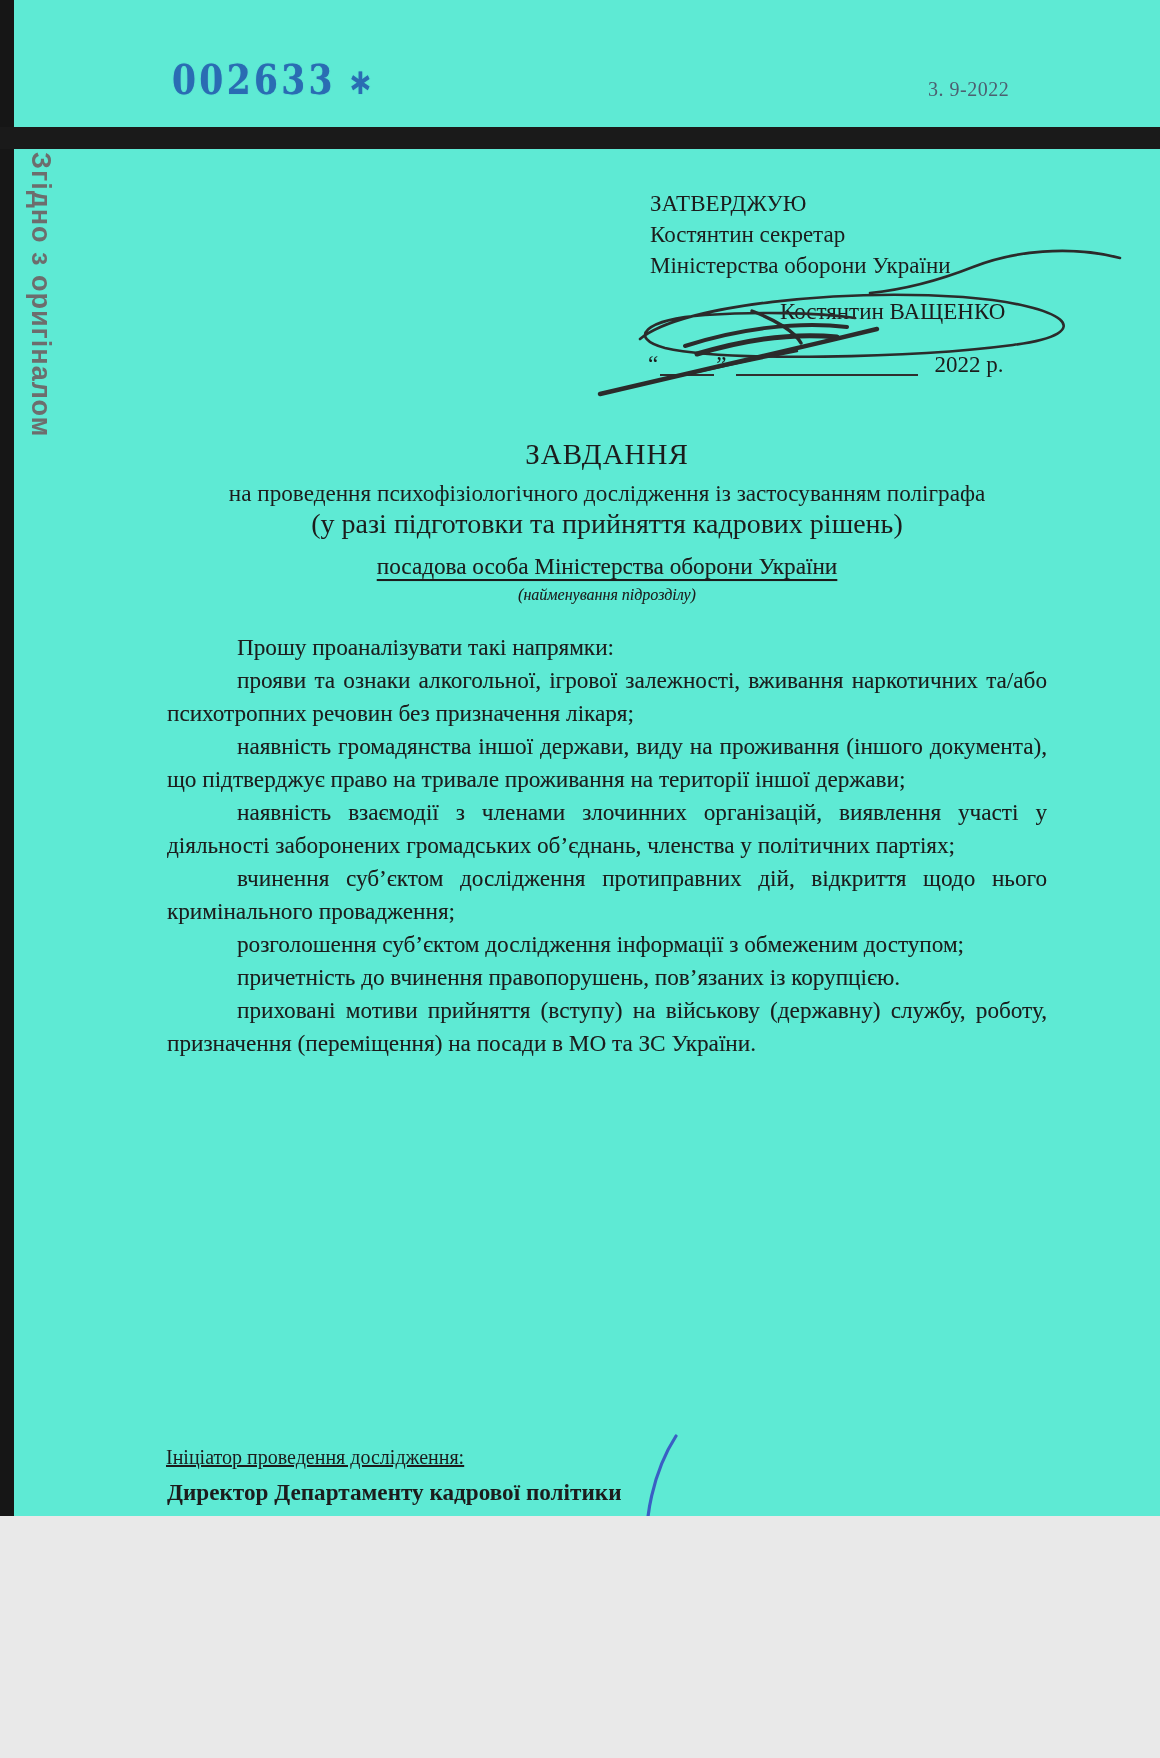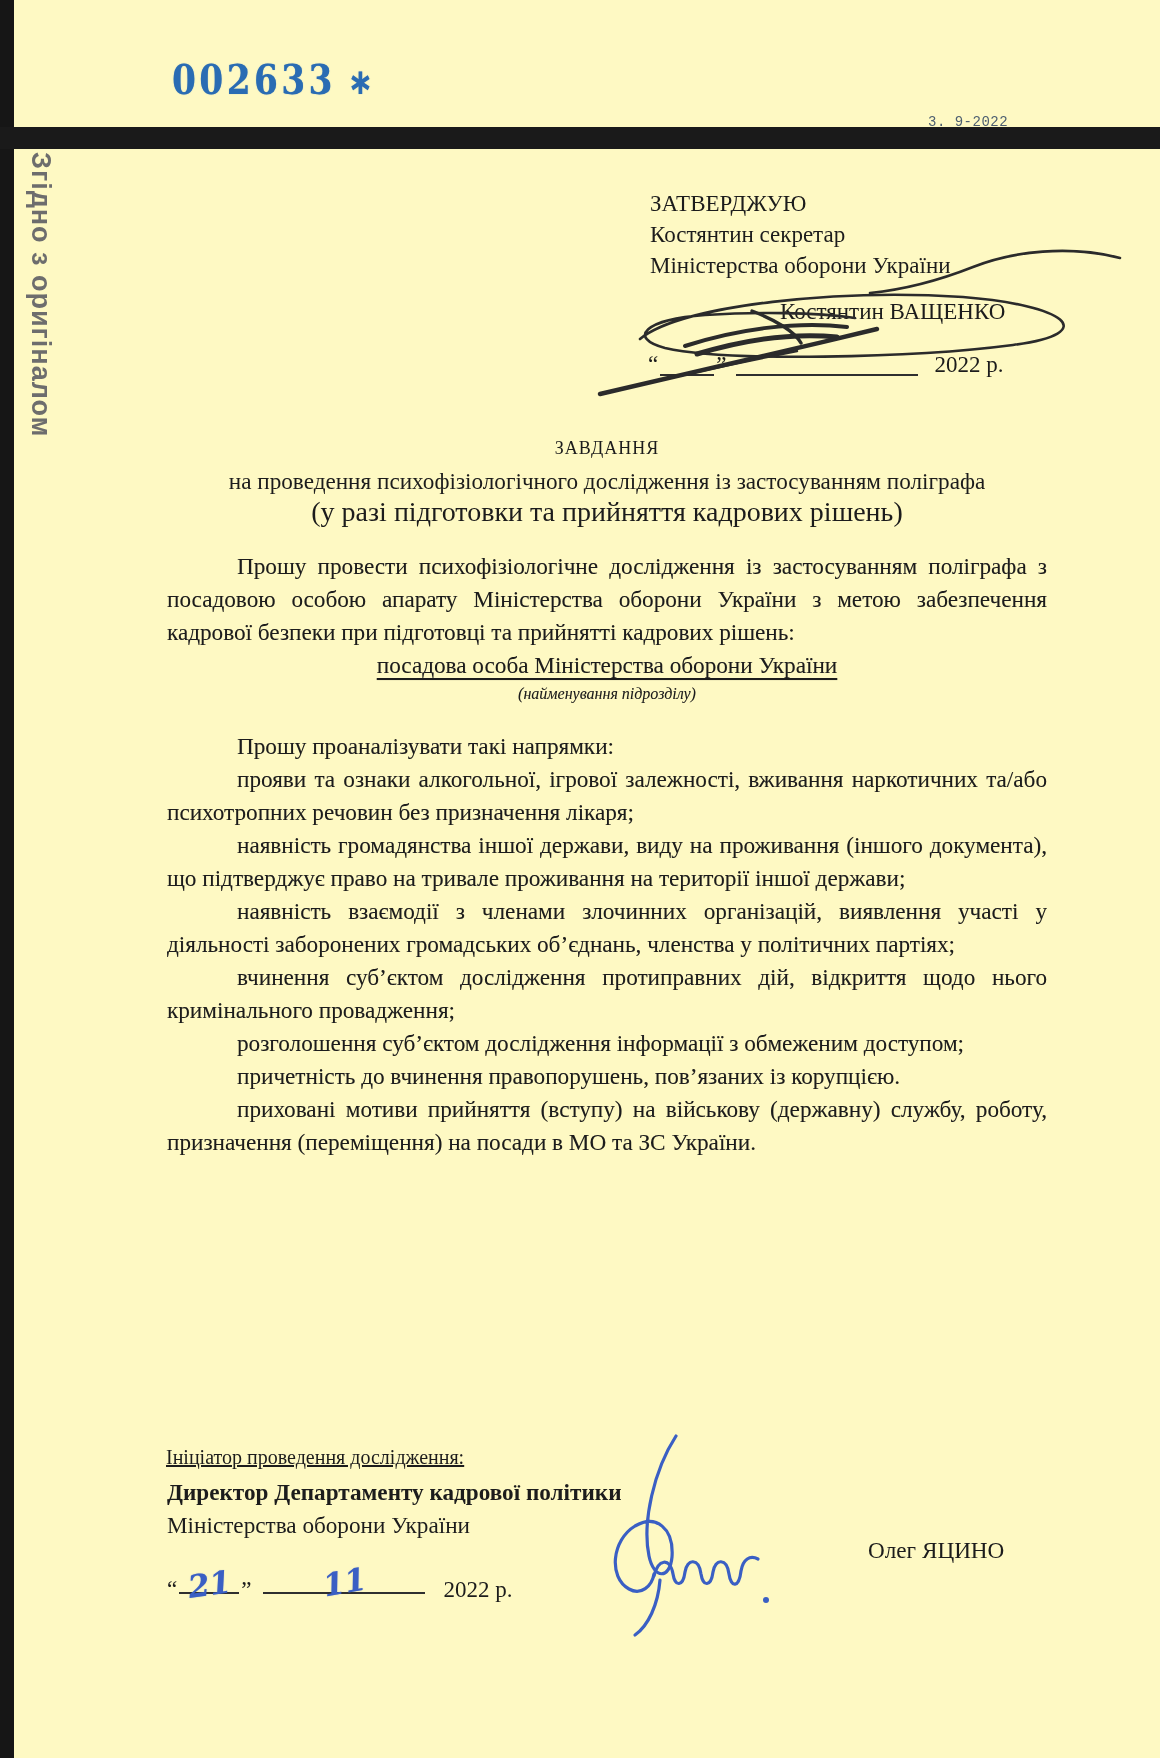--- a/index.html
+++ b/index.html
@@ -1,34 +1,34 @@
 <!DOCTYPE html>
 <html><head>
 <meta charset="utf-8">
 <style>
   html,body{margin:0;padding:0;background:#e9e9e9;}
   .page{
-    position:relative;width:1160px;height:1758px;background:#fef9c3;
+    position:relative;width:1160px;height:1516px;background:#5eead4;
     overflow:hidden;font-family:"Liberation Serif",serif;color:#1c1c1c;
   }
   
   .edge-left{position:absolute;left:0;top:0;width:14px;height:1758px;background:#161616;}
   .edge-band{position:absolute;left:0;top:127px;width:1160px;height:22px;background:#1a1a1a;}
 
   
   .stamp{
     position:absolute;left:172px;top:56px;color:#2a6cb3;
     font-family:"DejaVu Serif",serif;font-size:41px;font-weight:bold;
     letter-spacing:4px;transform:scaleX(0.84);transform-origin:0 0;
     text-shadow:0 0 1px rgba(42,108,179,.55);white-space:nowrap;
   }
   .stamp-star{font-family:"DejaVu Sans",sans-serif;font-size:36px;margin-left:14px;letter-spacing:0;}
   .ref-note{
-    position:absolute;left:928px;top:78px;font-size:14px;color:#4d5f70;
-    font-family:Liberation Mono, monospace;letter-spacing:0.5px;margin-top:36px;
+    position:absolute;left:928px;top:78px;font-size:20px;color:#4d5f70;
+    font-family:Liberation Serif, serif;letter-spacing:0.5px;
   }
 
   
   .side-note{
     position:absolute;left:56px;top:152px;transform:rotate(90deg);transform-origin:0 0;
     font-family:"Liberation Sans",sans-serif;font-weight:bold;font-size:27px;
     color:#6d6d6d;letter-spacing:1px;white-space:nowrap;
   }
 
   
@@ -37,21 +37,21 @@
   .approval-date{position:absolute;left:648px;top:352px;font-size:23px;white-space:nowrap;}
 
   .uline{display:inline-block;border-bottom:2px solid #2f2f2f;height:20px;vertical-align:-4px;}
   .u-day{width:54px;margin:0 2px;text-align:center;}
   .u-long-a{width:182px;margin-left:10px;margin-right:10px;}
   .u-day-f{width:60px;margin:0 2px;text-align:center;}
   .u-long-f{width:162px;margin-left:12px;margin-right:12px;text-align:center;}
 
   
   .title-block{position:absolute;left:167px;top:438px;width:880px;text-align:center;}
-  .title-heading{font-size:18px;letter-spacing:1px;text-align:center;}
+  .title-heading{font-size:29px;letter-spacing:1px;text-align:center;}
   .title-sub1{font-size:23.2px;margin-top:9px;}
   .title-sub2{font-size:28px;margin-top:2px;line-height:30px;}
 
   
   .doc-body{position:absolute;left:167px;top:550px;width:880px;font-size:23.2px;line-height:33px;
     text-shadow:0.2px 0.2px 0.3px rgba(0,0,0,.25);}
   .doc-body p{margin:0;text-align:justify;text-indent:70px;}
   .p-basis{margin-top:22px !important;}
   .p-intro{margin-top:24px !important;}
   .unit-line{text-align:center !important;text-indent:0 !important;
@@ -112,21 +112,20 @@
     </g>
   </svg>
 
   <div class="title-block">
     <div class="title-heading">ЗАВДАННЯ</div>
     <div class="title-sub1">на проведення психофізіологічного дослідження із застосуванням поліграфа</div>
     <div class="title-sub2">(у разі підготовки та прийняття кадрових рішень)</div>
   </div>
 
   <div class="doc-body">
-    <p>Прошу провести психофізіологічне дослідження із застосуванням поліграфа з посадовою особою апарату Міністерства оборони України з метою забезпечення кадрової безпеки при підготовці та прийнятті кадрових рішень:</p>
     <p class="unit-line">посадова особа Міністерства оборони України</p>
     <p class="unit-caption">(найменування підрозділу)</p>
     <p class="p-intro">Прошу проаналізувати такі напрямки:</p>
     <p>прояви та ознаки алкогольної, ігрової залежності, вживання наркотичних та/або психотропних речовин без призначення лікаря;</p>
     <p>наявність громадянства іншої держави, виду на проживання (іншого документа), що підтверджує право на тривале проживання на території іншої держави;</p>
     <p>наявність взаємодії з членами злочинних організацій, виявлення участі у діяльності заборонених громадських об’єднань, членства у політичних партіях;</p>
     <p>вчинення суб’єктом дослідження протиправних дій, відкриття щодо нього кримінального провадження;</p>
     <p>розголошення суб’єктом дослідження інформації з обмеженим доступом;</p>
     <p>причетність до вчинення правопорушень, пов’язаних із корупцією.</p>
     <p>приховані мотиви прийняття (вступу) на військову (державну) службу, роботу, призначення (переміщення) на посади в МО та ЗС України.</p>

